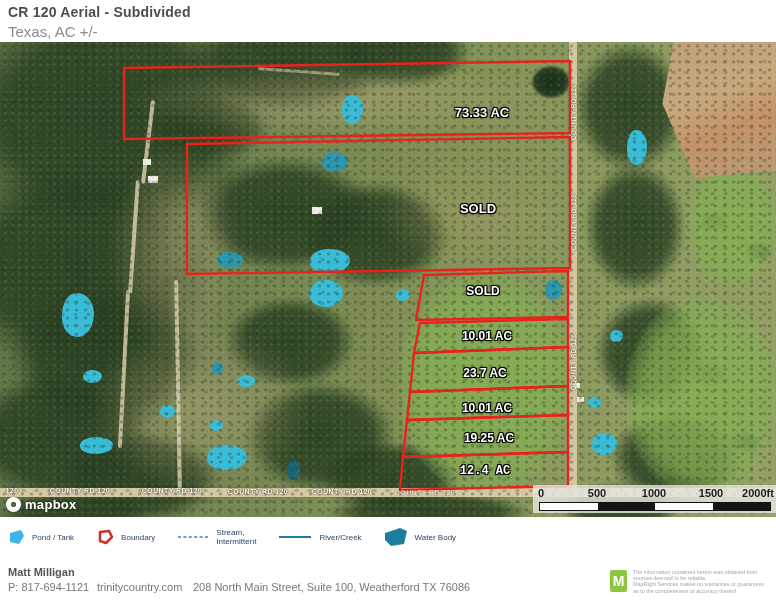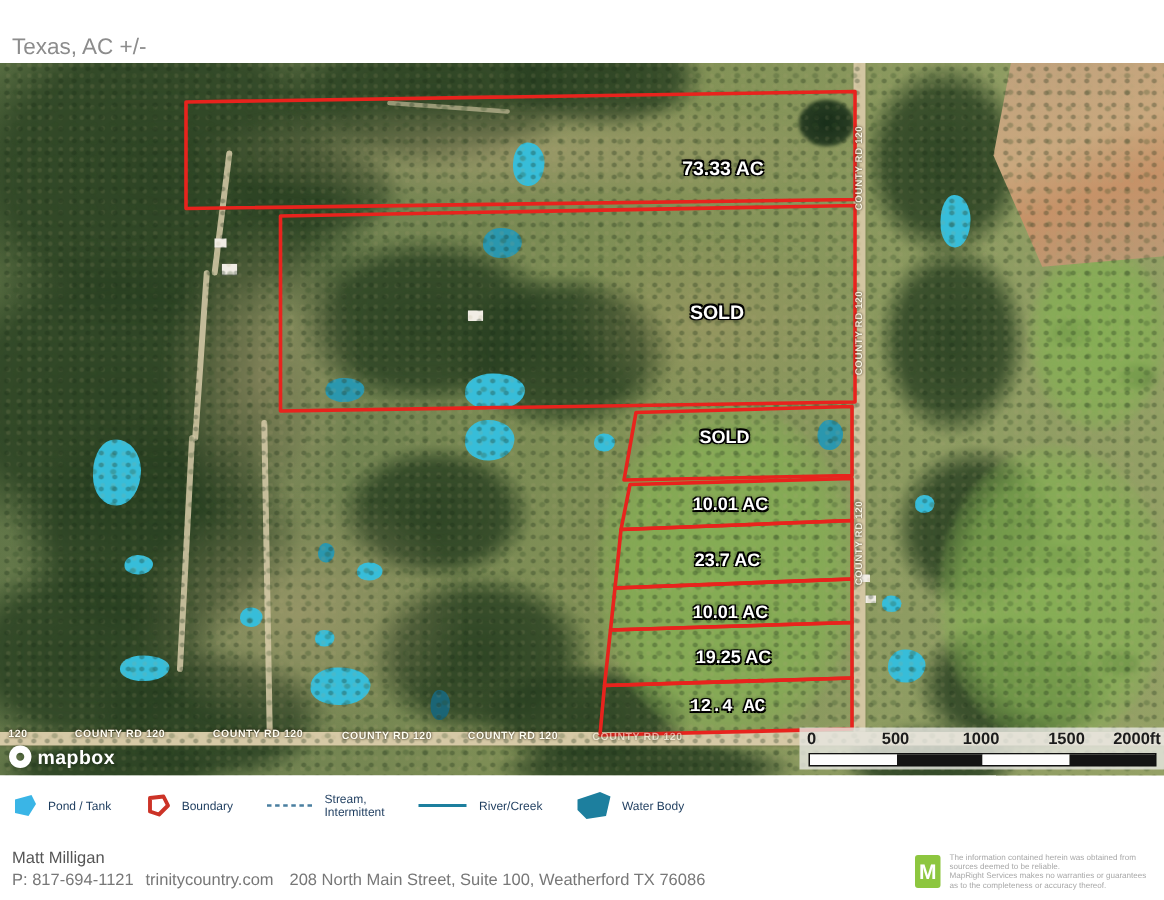--- a/index.html
+++ b/index.html
@@ -63,32 +63,33 @@
   .mbx-circle{width:15px;height:15px;border-radius:50%;
     background:radial-gradient(circle at 50% 50%,rgba(255,255,255,0) 0 22%,#fff 28% 100%);
     box-shadow:0 0 2px rgba(0,0,0,.35);}
   .mbx-word{color:#fff;font-size:13px;font-weight:bold;letter-spacing:.3px;text-shadow:0 0 3px rgba(0,0,0,.45);}
   
   .legend{position:absolute;left:0;top:517px;width:664px;height:40px;background:#fff;display:flex;align-items:center;padding-left:8px;box-sizing:border-box;}
   .litem{display:flex;align-items:center;margin-right:22px;}
   .litem .txt{font-size:8px;color:#1d3c5e;margin-left:7px;line-height:9px;}
   
   .footer{position:absolute;left:0;top:557px;width:776px;height:43px;background:#fff;}
-  .f-name{position:absolute;left:8px;top:9px;font-size:11px;font-weight:normal;color:#555;}
+  .f-name{position:absolute;left:8px;top:9px;font-size:11px;font-weight:bold;color:#555;}
   .f-phone{position:absolute;left:8px;top:24px;font-size:11px;color:#777;}
   .f-site{position:absolute;left:97px;top:24px;font-size:11px;color:#777;}
   .f-addr{position:absolute;left:193px;top:24px;font-size:11px;color:#777;text-align:right;}
   .mr-logo{position:absolute;left:610px;top:13px;width:17px;height:22px;background:#8dc63f;border-radius:2px;
     color:#fff;font-weight:bold;font-size:14px;display:flex;align-items:center;justify-content:center;}
   .mr-disc{position:absolute;left:633px;top:12px;width:140px;font-size:5.4px;line-height:6.2px;color:#a8a8a8;}
 </style>
 </head>
 <body>
 
 <div class="hdr">
+  <div class="hdr-title">CR 120 Aerial - Subdivided</div>
   <div class="hdr-sub">Texas,  AC +/-</div>
 </div>
 
 <div class="map">
 
   <div class="blob forest" style="left:-40px;top:-40px;width:300px;height:230px;"></div>
   <div class="blob forest" style="left:-50px;top:120px;width:260px;height:210px;"></div>
   <div class="blob forest" style="left:10px;top:240px;width:190px;height:150px;"></div>
   <div class="blob forest" style="left:-30px;top:330px;width:180px;height:130px;"></div>
   <div class="blob forest" style="left:60px;top:390px;width:160px;height:90px;"></div>

